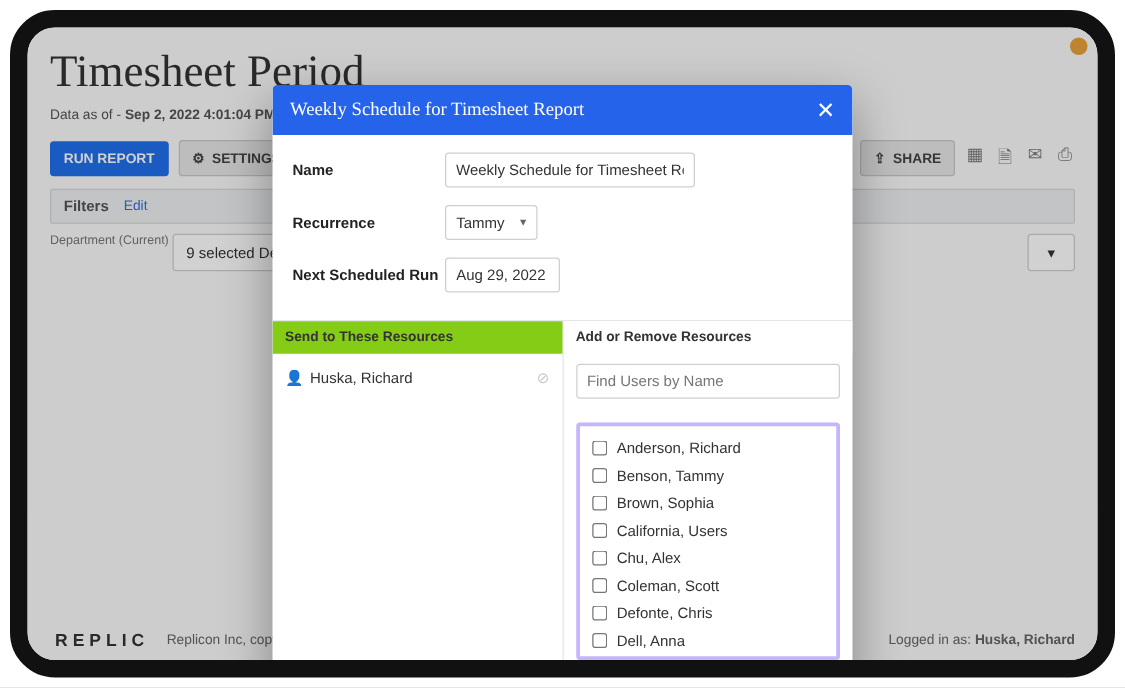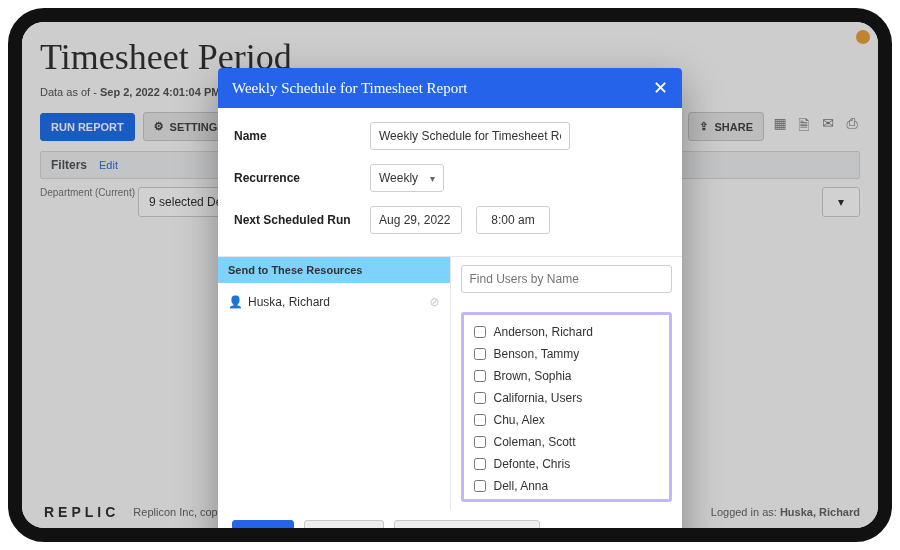--- a/index.html
+++ b/index.html
@@ -44,32 +44,32 @@
   .logo { font-family: Arial, sans-serif; font-weight:700; letter-spacing:4px; color:#333; font-size:14px; }
 
   
   .modal { position:absolute; z-index:10; top:46px; left:50%; transform:translateX(-50%);
     width:464px; background:#fff; border-radius:4px; box-shadow:0 14px 40px rgba(0,0,0,0.35); overflow:hidden; }
   .modal-header { background:#2563eb; color:#fff; padding:11px 14px; display:flex; align-items:center; }
   .modal-header .title { font-family: Georgia, 'Times New Roman', serif; font-size:15px; flex:1; }
   .close { font-size:18px; line-height:1; cursor:pointer; }
 
   .form { padding:14px 16px 8px; font-size:12px; }
-  .row { display:flex; align-items:center; margin-bottom:14px; gap:14px; }
+  .row { display:flex; align-items:center; margin-bottom:14px; }
   .row .label { width:122px; font-weight:700; color:#222; font-size:12px; }
   .input { border:1px solid #cfcfcf; border-radius:3px; padding:6px 8px; font-size:12px; background:#fff; color:#333; }
   .input.name { width: 200px; }
   .input.sel { width:74px; display:flex; align-items:center; justify-content:space-between; }
   .input.date { width:92px; }
   .input.time { width:74px; text-align:center; }
   .caret-down { font-size:10px; color:#666; }
 
   .split { display:flex; border-top:1px solid #e4e6ea; }
   .split .col { flex:1; min-width:0; }
-  .col-header { background:#7dd3fc; padding:7px 10px; font-size:11px; font-weight:700; color:#333; }
+  .col-header { background:#84cc16; padding:7px 10px; font-size:11px; font-weight:700; color:#333; }
   .col-header.right { background:#fff; }
   .col-body { padding:8px 10px; }
   .sel-user { display:flex; align-items:center; font-size:12px; color:#333; padding:4px 0; }
   .sel-user .uicon { width:14px; height:14px; color:#aaa; font-size:12px; margin-right:6px; }
   .sel-user .remove { margin-left:auto; color:#c7c7c7; font-size:12px; }
   .search { width:100%; }
   .user-list { border:3px solid #c4b5fd; border-radius:3px; margin-top:19px; max-height:190px; overflow:auto; padding:6px 0; }
   .user-item { display:flex; align-items:center; gap:8px; padding:4px 10px; font-size:12px; color:#333; }
   .user-item input { width:12px; height:12px; }
 
@@ -150,43 +150,43 @@
       </div>
 
       <div class="form">
         <div class="row">
           <div class="label">Name</div>
           <input class="input name" value="Weekly Schedule for Timesheet Report" style="">
         </div>
         <div class="row">
           <div class="label">Recurrence</div>
           <div class="input sel">
-            <span>Weekly</span>
+            <span>Tammy</span>
             <span class="caret-down">▾</span>
           </div>
         </div>
         <div class="row">
           <div class="label">Next Scheduled Run</div>
           <input class="input date" value="Aug 29, 2022" style="">
-          <input class="input time" value="8:00 am" style="">
         </div>
       </div>
 
       <div class="split">
         <div class="col" style="border-right:1px solid #e4e6ea;">
           <div class="col-header">Send to These Resources</div>
           <div class="col-body">
             <div class="sel-user">
               <span class="uicon">👤</span>
               <span>Huska, Richard</span>
               <span class="remove">⊘</span>
             </div>
           </div>
         </div>
         <div class="col">
+          <div class="col-header right">Add or Remove Resources</div>
           <div class="col-body">
             <input class="input search" placeholder="Find Users by Name" style="">
             <div class="user-list" id="user-list">
                 <label class="user-item">
                   <input type="checkbox" style="">
                   <span>Anderson, Richard</span>
                 </label>
                 <label class="user-item">
                   <input type="checkbox" style="">
                   <span>Benson, Tammy</span>

